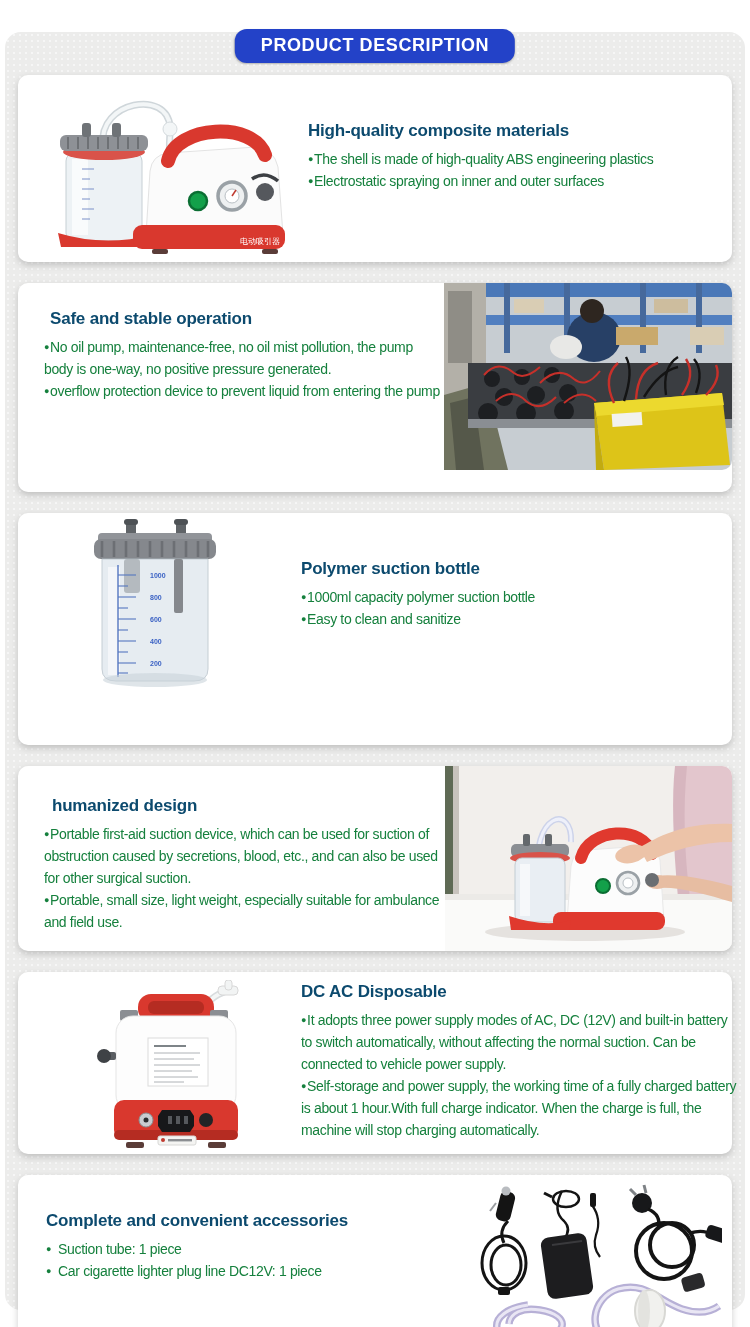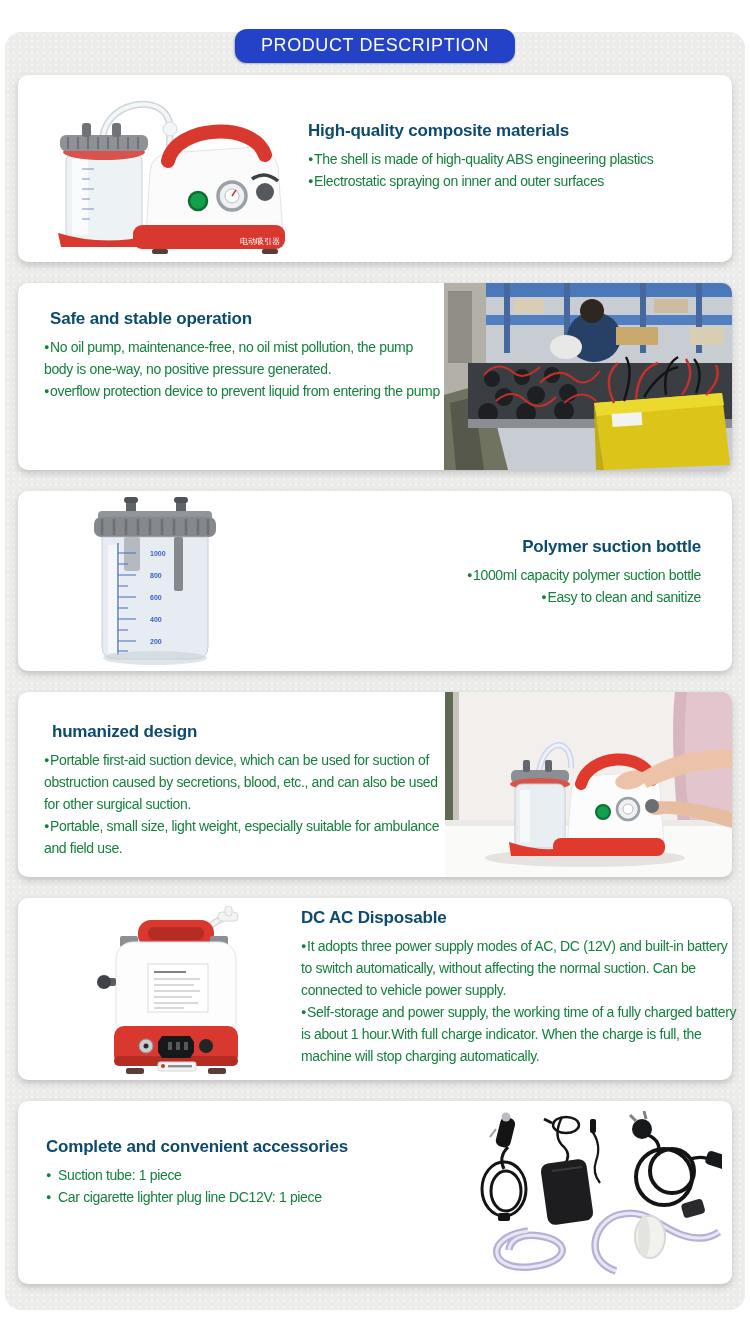--- a/index.html
+++ b/index.html
@@ -8,30 +8,30 @@
     font-family:"Liberation Sans", sans-serif;overflow:hidden;
   }
   .panel{
     position:absolute;left:5px;top:32px;width:740px;height:1278px;
     background:#ececeb;border-radius:16px;
     background-image:radial-gradient(rgba(255,255,255,.55) 1px, transparent 1.2px);
     background-size:6px 6px;
   }
   .badge{
     position:absolute;top:29px;left:50%;transform:translateX(-50%);
-    background:#2342c8;color:#fff;font-weight:normal;font-size:18px;
+    background:#2342c8;color:#fff;font-weight:bold;font-size:18px;
     letter-spacing:.6px;padding:6px 26px 7px;border-radius:12px;z-index:6;
     box-shadow:0 1px 2px rgba(0,0,0,.25);white-space:nowrap;
   }
   .cards{position:absolute;left:18px;top:75px;width:714px;z-index:2;}
   .card{
     position:relative;background:#ffffff;border-radius:10px;
     box-shadow:0 3px 7px rgba(110,110,110,.35);margin-bottom:21px;
   }
-  .c1{height:187px;} .c2{height:187px;} .c3{height:180px;text-align:right;}
+  .c1{height:187px;} .c2{height:209px;} .c3{height:232px;}
   .c4{height:185px;} .c5{height:182px;} .c6{height:183px;}
   .txt{position:absolute;}
   .hd{
     color:#0c4a6e;font-weight:bold;font-size:17px;margin:0 0 7px 0;
     letter-spacing:-.2px;
   }
   .b{
     color:#15803d;font-weight:normal;font-size:14px;line-height:22px;
     letter-spacing:-.35px;margin:0;
   }

